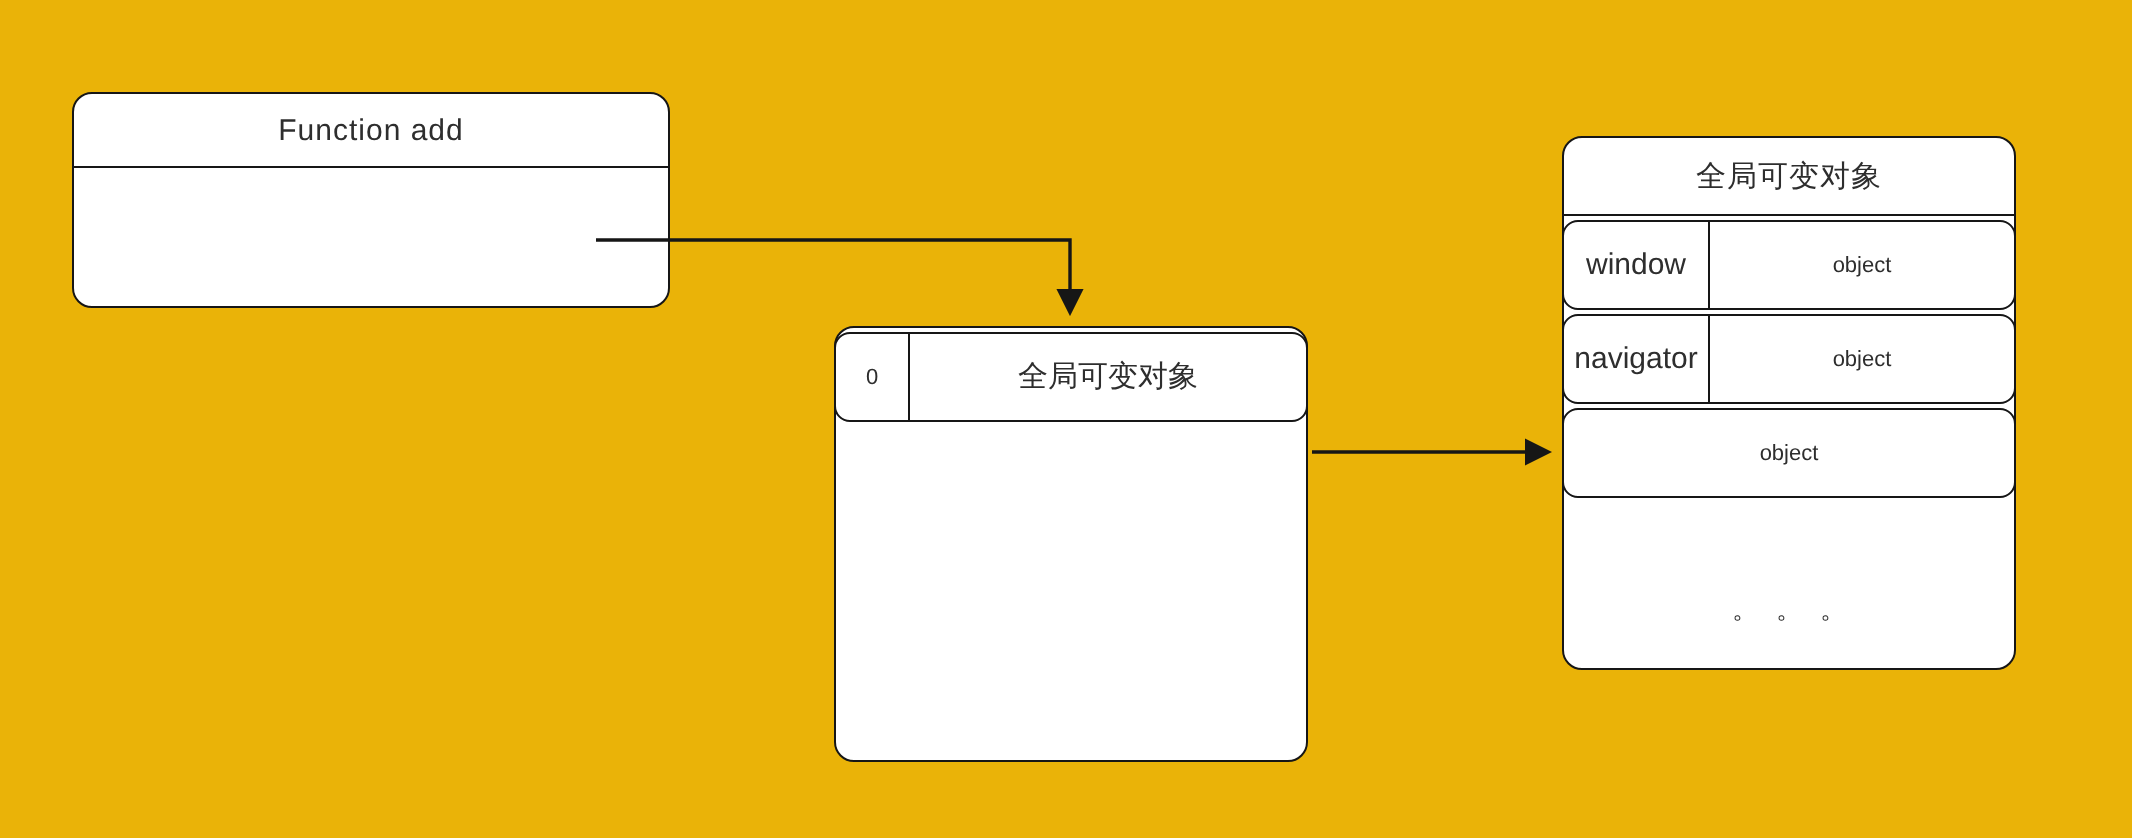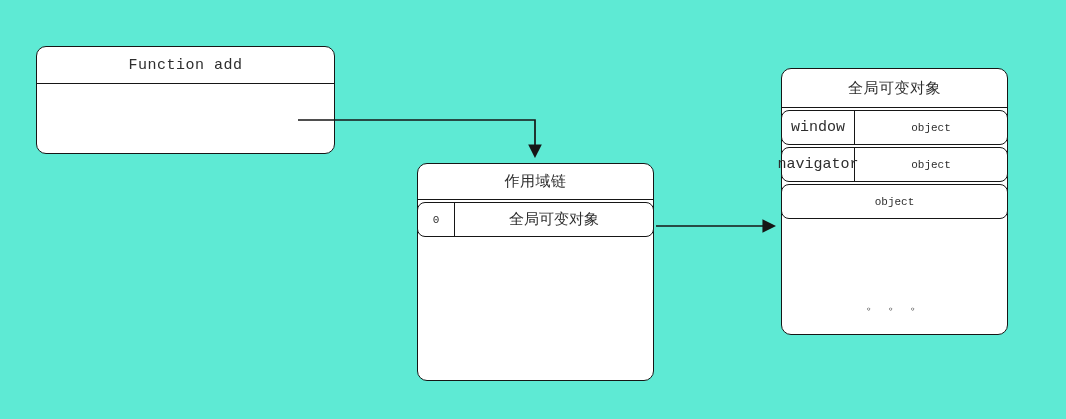--- a/index.html
+++ b/index.html
@@ -1,21 +1,21 @@
 <!DOCTYPE html>
 <html><head>
 <meta charset="utf-8">
 <style>
   html, body { margin: 0; padding: 0; background: #ffffff; }
   .canvas {
     position: relative;
     width: 1066px;
     height: 419px;
-    background: #5eead4;
-    font-family: Liberation Mono, monospace;
+    background: #eab308;
+    font-family: Liberation Sans, sans-serif;
     color: #2e2e2e;
     overflow: hidden;
   }
   .box {
     position: absolute;
     border: 1.6px solid #161616;
     border-radius: 10px;
     background: #ffffff;
     box-sizing: border-box;
   }
@@ -47,21 +47,21 @@
   
   .global-box { left: 781px; top: 68px; width: 227px; height: 267px; }
   .global-box .box-header { height: 39px; }
 
   .entry-row {
     display: flex;
     border: 1.5px solid #161616;
     border-radius: 8px;
     box-sizing: border-box;
     margin: 2px -1px 0 -1px;
-    height: 35px;
+    height: 45px;
     background: #ffffff;
   }
   .entry-row .cell {
     display: flex;
     align-items: center;
     justify-content: center;
     font-size: 11px;
     box-sizing: border-box;
   }
   .cell-key { border-right: 1.5px solid #161616; }
@@ -93,21 +93,20 @@
 </head>
 <body>
 
 <div class="canvas">
 
   <div class="box function-box">
     <div class="box-header">Function add</div>
   </div>
 
   <div class="box scope-box">
-    <div class="box-header">作用域链</div>
     <div class="entry-row">
       <div class="cell cell-key">0</div>
       <div class="cell cell-value">全局可变对象</div>
     </div>
   </div>
 
   <div class="box global-box">
     <div class="box-header">全局可变对象</div>
 
     <div class="entry-row">

